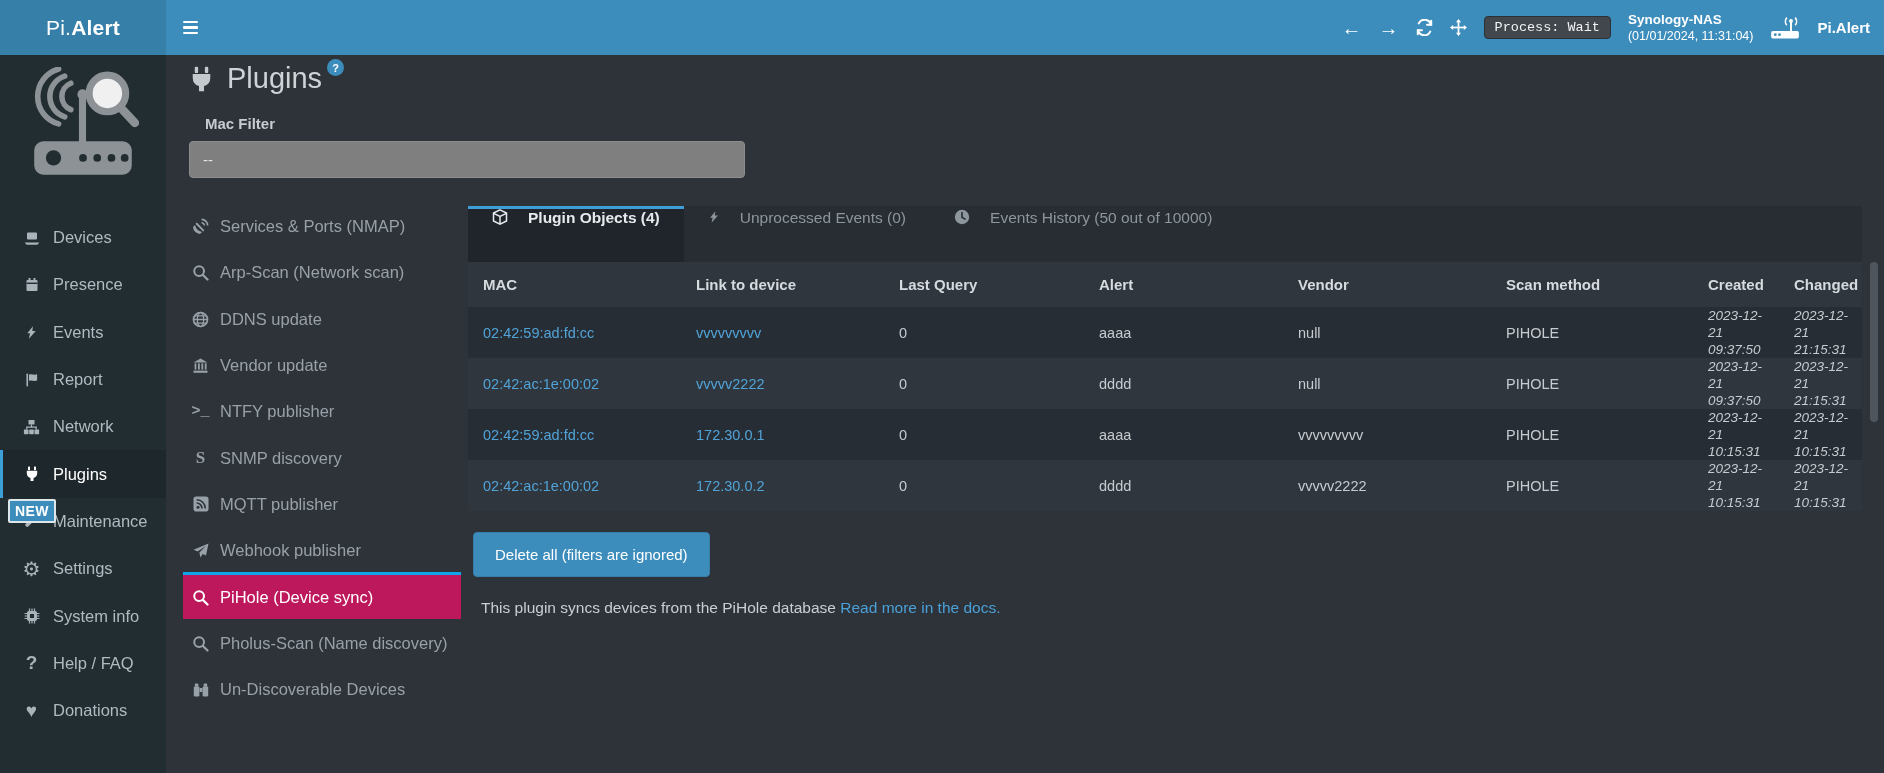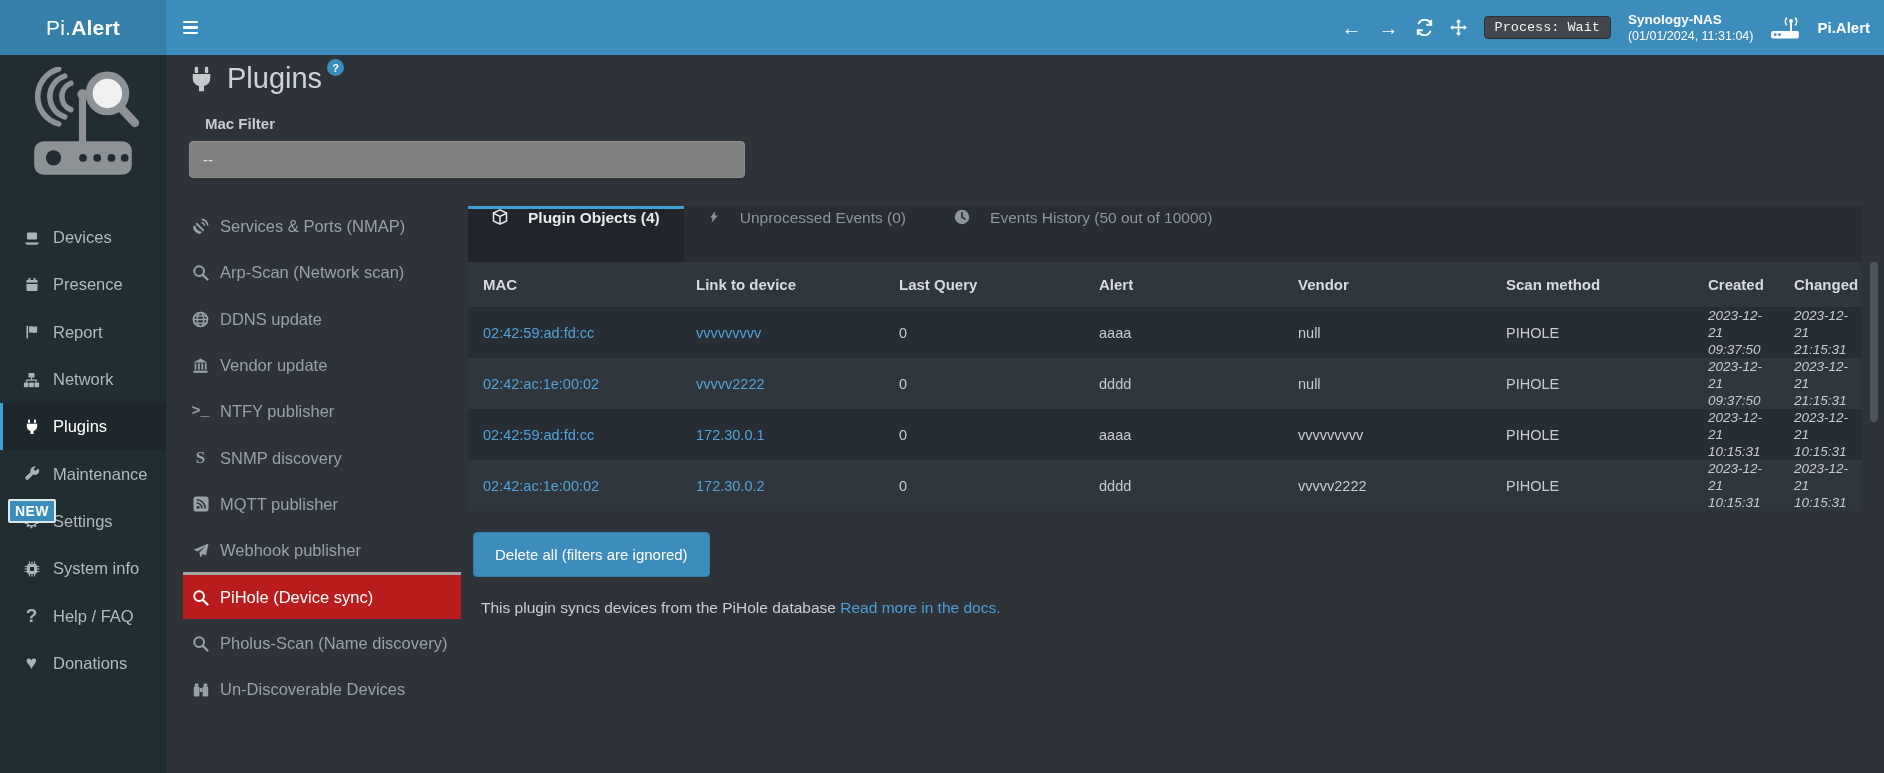--- a/index.html
+++ b/index.html
@@ -44,21 +44,21 @@
   .filter-label{position:absolute;left:205px;top:115px;font-size:15px;font-weight:bold;color:#c6ccd1;}
   .filter-input{position:absolute;left:189px;top:141px;width:556px;height:37px;background:#7f7f7f;
                 border:1px solid #8d8d8d;border-radius:4px;color:#e3e3e3;font-size:15px;line-height:35px;
                 padding:0 13px;cursor:text;}
 
   
   .plugin-nav{position:absolute;left:183px;top:202px;width:278px;}
   .p-item{height:46.3px;display:flex;align-items:center;gap:9px;padding-left:7px;color:#99a1a8;
           font-size:16.5px;cursor:pointer;border-top:3px solid transparent;white-space:nowrap;}
   .p-item .pi{width:21px;display:flex;justify-content:center;align-items:center;color:#99a1a8;}
-  .p-item.active{background:#b91c1c;border-top:3px solid #a3a3a3;color:#fff;}
+  .p-item.active{background:#be185d;border-top:3px solid #0ea5e9;color:#fff;}
   .p-item.active .pi{color:#fff;}
   .pi-txt{font-weight:bold;font-size:15px;font-family:"Liberation Mono","DejaVu Sans Mono",monospace;}
   .pi-s{font-size:17px;font-weight:600;font-family:"Liberation Serif","DejaVu Serif",serif;}
 
   
   .tab-panel{position:absolute;left:468px;top:206px;width:1394px;}
   .tab-bar{height:56px;background:#272d33;display:flex;align-items:stretch;}
   .tab{display:flex;align-items:flex-start;gap:20px;padding:0 24px;font-size:15.5px;color:#8e969d;
        cursor:pointer;border-top:3px solid transparent;white-space:nowrap;}
   .tab .ti{display:flex;align-items:center;}
@@ -168,20 +168,28 @@
               <rect x="2.5" y="3" width="11" height="11" rx="1"></rect>
               <rect x="4.5" y="1" width="2" height="3.4" rx=".6"></rect>
               <rect x="9.5" y="1" width="2" height="3.4" rx=".6"></rect>
               <path d="M2.5 6.3h11" stroke="#222d32" stroke-width="1.4"></path>
             </svg>
         </span>
         <span>Presence</span>
       </div>
       <div class="m-item">
         <span class="mi">
+          <svg width="13" height="17" viewBox="0 0 16 16" fill="currentColor">
+              <path d="M9.8.3 2.8 9h3.4L4.8 15.7 13.2 6H9z"></path>
+            </svg>
+        </span>
+        <span>Events</span>
+      </div>
+      <div class="m-item">
+        <span class="mi">
           <svg width="15" height="16" viewBox="0 0 16 16" fill="currentColor">
               <rect x="2.6" y="1" width="1.7" height="14" rx=".8"></rect>
               <path d="M5.3 2.3c3-1.3 5.2.9 8.7-.5v6.7c-3.5 1.4-5.7-.8-8.7.5z"></path>
             </svg>
         </span>
         <span>Report</span>
       </div>
       <div class="m-item">
         <span class="mi">
           <svg width="17" height="16" viewBox="0 0 16 16" fill="currentColor">

